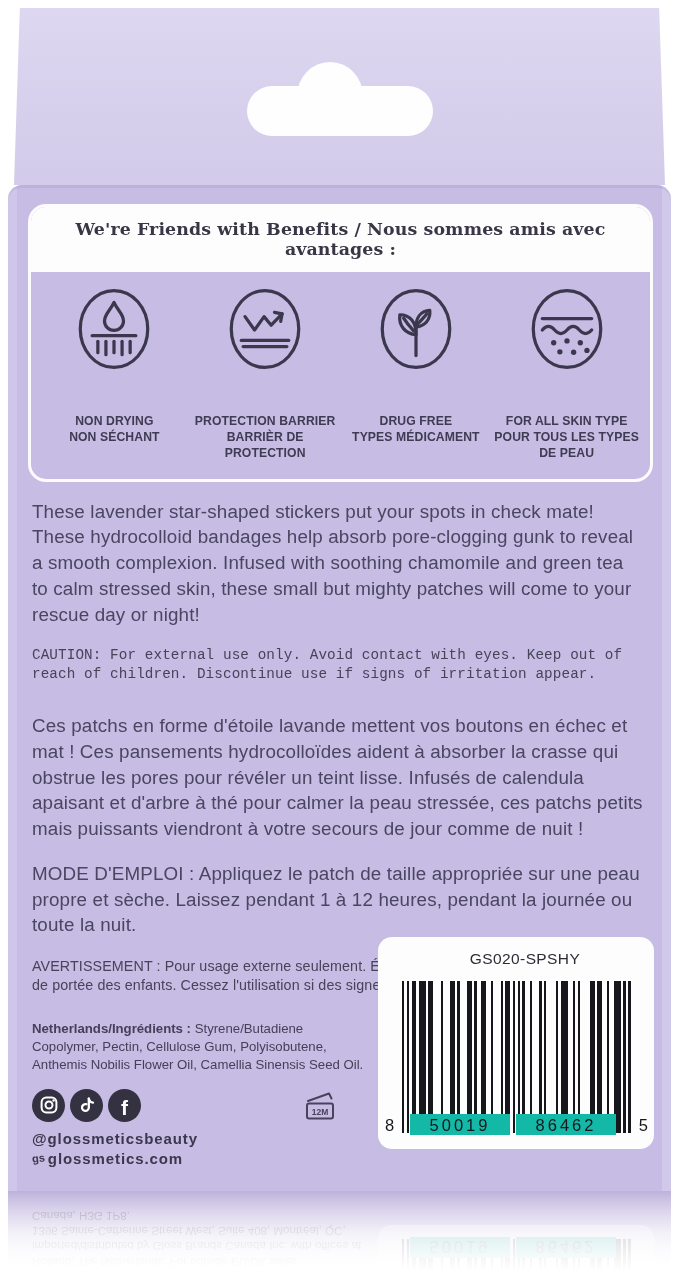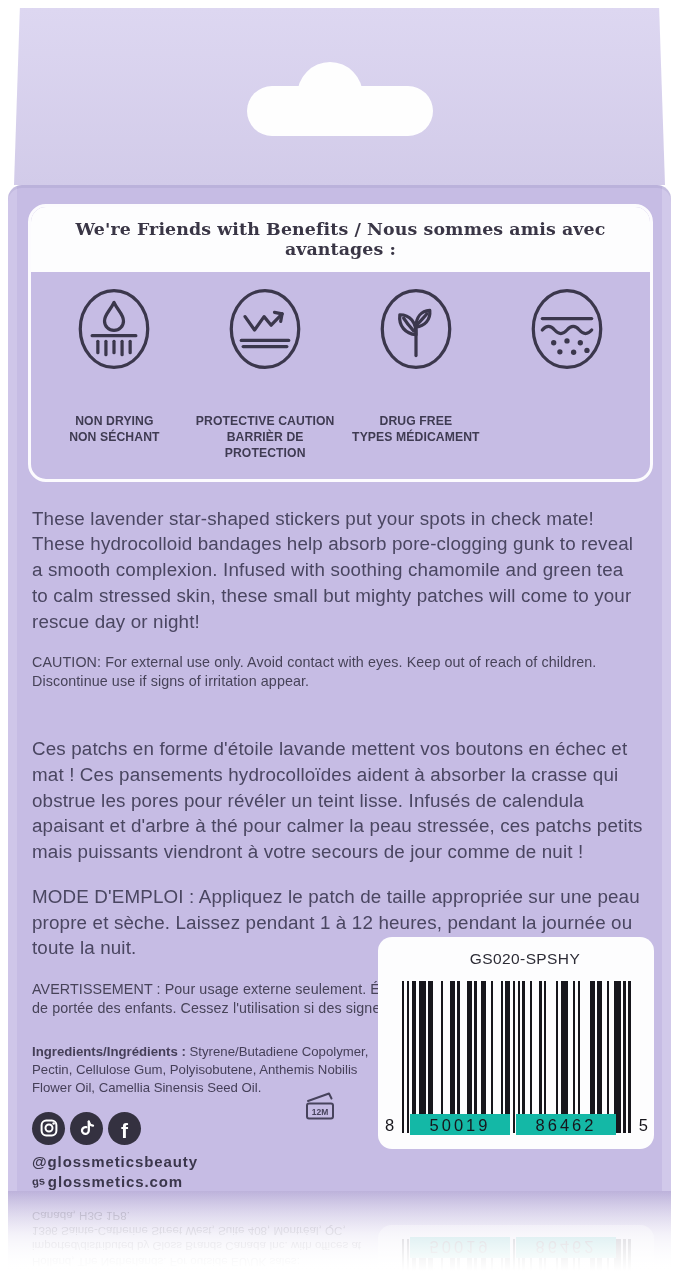--- a/index.html
+++ b/index.html
@@ -24,25 +24,25 @@
   .benefits-header{background:#fdfdfe;padding:12px 6px 13px;text-align:center;
       font-family:"DejaVu Serif","Liberation Serif",serif;font-weight:bold;font-size:17.4px;
       letter-spacing:.1px;color:#3a3646;}
   .benefits-row{display:flex;justify-content:space-between;align-items:flex-start;padding:15px 8px 17px;}
   .benefit{display:flex;flex-direction:column;align-items:center;text-align:center;flex:1;min-width:0;gap:34px;}
   .benefit svg{display:block;}
   .benefit-label{margin-top:9px;font-size:12.2px;font-weight:bold;line-height:1.3;color:#3f3b52;letter-spacing:.1px;}
 
   
   .para{font-size:18.8px;line-height:1.37;letter-spacing:.15px;color:#4a4661;}
-  .para-en{margin-top:24px;width:612px;}
+  .para-en{margin-top:17px;width:612px;}
   .para-how{margin-top:19px;width:612px;}
   .small-print{font-size:14.3px;line-height:1.33;color:#474359;letter-spacing:.1px;}
-  .caution{margin-top:12px;width:616px;}
-  .para-fr{margin-top:45px;width:620px;}
+  .caution{margin-top:12px;width:616px;font-family:Liberation Mono, monospace;}
+  .para-fr{margin-top:29px;width:620px;}
   .para-mode{margin-top:19px;width:616px;}
   .avert{margin-top:12px;width:622px;}
   .ingredients{margin-top:25px;width:338px;font-size:13.2px;line-height:1.38;color:#453f58;}
   .ingredients b{font-weight:bold;}
 
   
   .social-row{margin-top:14px;display:flex;gap:5px;}
   .social-circle{width:33px;height:33px;border-radius:50%;background:#343140;display:flex;align-items:center;justify-content:center;}
   .social-circle .fb-f{color:#fff;font-weight:bold;font-size:21px;line-height:1;transform:translateY(2px);}
   .handle{margin-top:8px;font-size:15px;font-weight:bold;letter-spacing:.9px;color:#3b374c;}
@@ -118,21 +118,21 @@
           <span>
             <svg viewBox="0 0 80 88" width="76" height="84" stroke="#3b374c" stroke-width="3.4" fill="none" stroke-linecap="round" stroke-linejoin="round">
               <ellipse cx="40" cy="44" rx="35.5" ry="40.5"></ellipse>
               <line x1="15" y1="56" x2="65" y2="56"></line>
               <line x1="17" y1="62.5" x2="63" y2="62.5"></line>
               <polyline points="19,31 29,45 39,31 46.5,40 58,28"></polyline>
               <polyline points="50,26.5 58,28 56.5,36"></polyline>
             </svg>
           </span>
           <div class="benefit-label">
-            <div>PROTECTIVE CAUTION</div>
+            <div>PROTECTION BARRIER</div>
             <div>BARRIÈR DE PROTECTION</div>
           </div>
         </div>
 
         <div class="benefit">
           <span>
             <svg viewBox="0 0 80 88" width="76" height="84" stroke="#3b374c" stroke-width="3.4" fill="none" stroke-linecap="round" stroke-linejoin="round">
               <ellipse cx="40" cy="44" rx="35.5" ry="40.5"></ellipse>
               <line x1="40" y1="72" x2="40" y2="38"></line>
               <path d="M40 50 C29 49 21.5 41 23 29 C33.5 29 40.5 37 40 50 Z"></path>
@@ -156,33 +156,37 @@
               <g fill="#3b374c" stroke="none">
                 <circle cx="26" cy="58.5" r="2.8"></circle>
                   <circle cx="40" cy="56.5" r="2.8"></circle>
                   <circle cx="54" cy="58.5" r="2.8"></circle>
                 <circle cx="32.5" cy="68" r="2.8"></circle>
                   <circle cx="47" cy="68.5" r="2.8"></circle>
                   <circle cx="61" cy="66.5" r="2.8"></circle>
               </g>
             </svg>
           </span>
+          <div class="benefit-label">
+            <div>FOR ALL SKIN TYPE</div>
+            <div>POUR TOUS LES TYPES DE PEAU</div>
+          </div>
         </div>
 
       </div>
     </div>
 
     <p class="para para-en">These lavender star-shaped stickers put your spots in check mate! These hydrocolloid bandages help absorb pore-clogging gunk to reveal a smooth complexion. Infused with soothing chamomile and green tea to calm stressed skin, these small but mighty patches will come to your rescue day or night!</p>
     <p class="small-print caution">CAUTION: For external use only. Avoid contact with eyes. Keep out of reach of children. Discontinue use if signs of irritation appear.</p>
 
     <p class="para para-fr">Ces patchs en forme d'étoile lavande mettent vos boutons en échec et mat ! Ces pansements hydrocolloïdes aident à absorber la crasse qui obstrue les pores pour révéler un teint lisse. Infusés de calendula apaisant et d'arbre à thé pour calmer la peau stressée, ces patchs petits mais puissants viendront à votre secours de jour comme de nuit !</p>
     <p class="para para-mode">MODE D'EMPLOI : Appliquez le patch de taille appropriée sur une peau propre et sèche. Laissez pendant 1 à 12 heures, pendant la journée ou toute la nuit.</p>
     <p class="small-print avert">AVERTISSEMENT : Pour usage externe seulement. Éviter le contact avec les yeux. Tenez hors de portée des enfants. Cessez l'utilisation si des signes d'irritation apparaissent.</p>
 
-    <p class="ingredients"><b>Ingredients/Ingrédients :</b><span> Styrene/Butadiene Copolymer, Pectin, Cellulose Gum, Polyisobutene, Anthemis Nobilis Flower Oil, Camellia Sinensis Seed Oil.</span></p>
+    <p class="ingredients"><b>Netherlands/Ingrédients :</b><span> Styrene/Butadiene Copolymer, Pectin, Cellulose Gum, Polyisobutene, Anthemis Nobilis Flower Oil, Camellia Sinensis Seed Oil.</span></p>
 
     <div class="social-row">
       <div class="social-circle">
         <svg viewBox="0 0 18 18" width="18" height="18" fill="none">
           <rect x="1.6" y="1.6" width="14.8" height="14.8" rx="4.6" stroke="#fff" stroke-width="2"></rect>
           <circle cx="9" cy="9" r="3.5" stroke="#fff" stroke-width="2"></circle>
           <circle cx="13.6" cy="4.4" r="1.25" fill="#fff"></circle>
         </svg>
       </div>
       <div class="social-circle">

